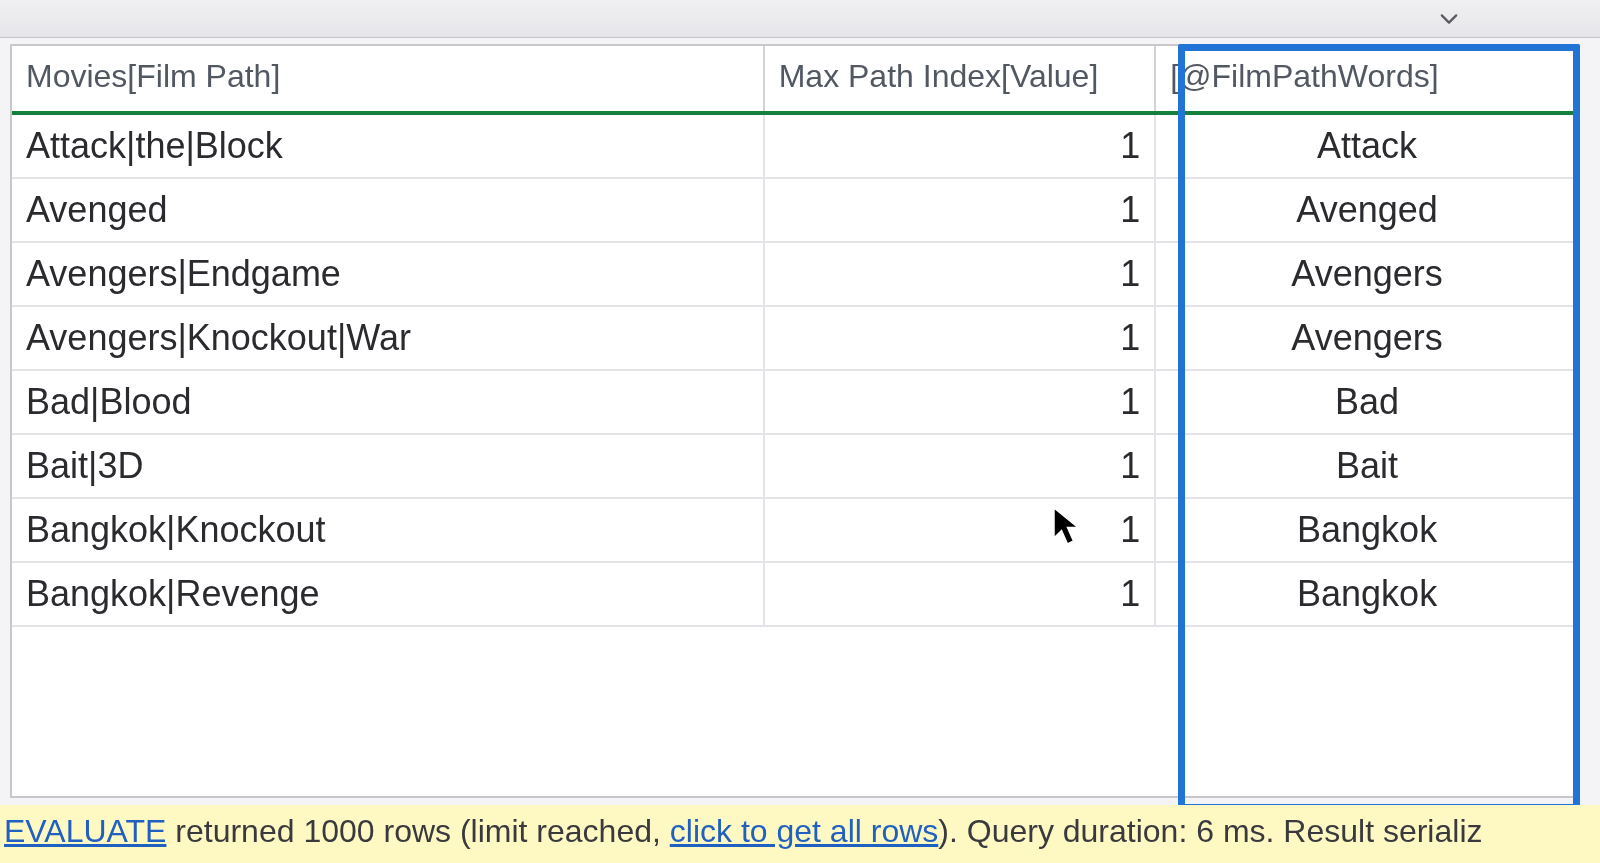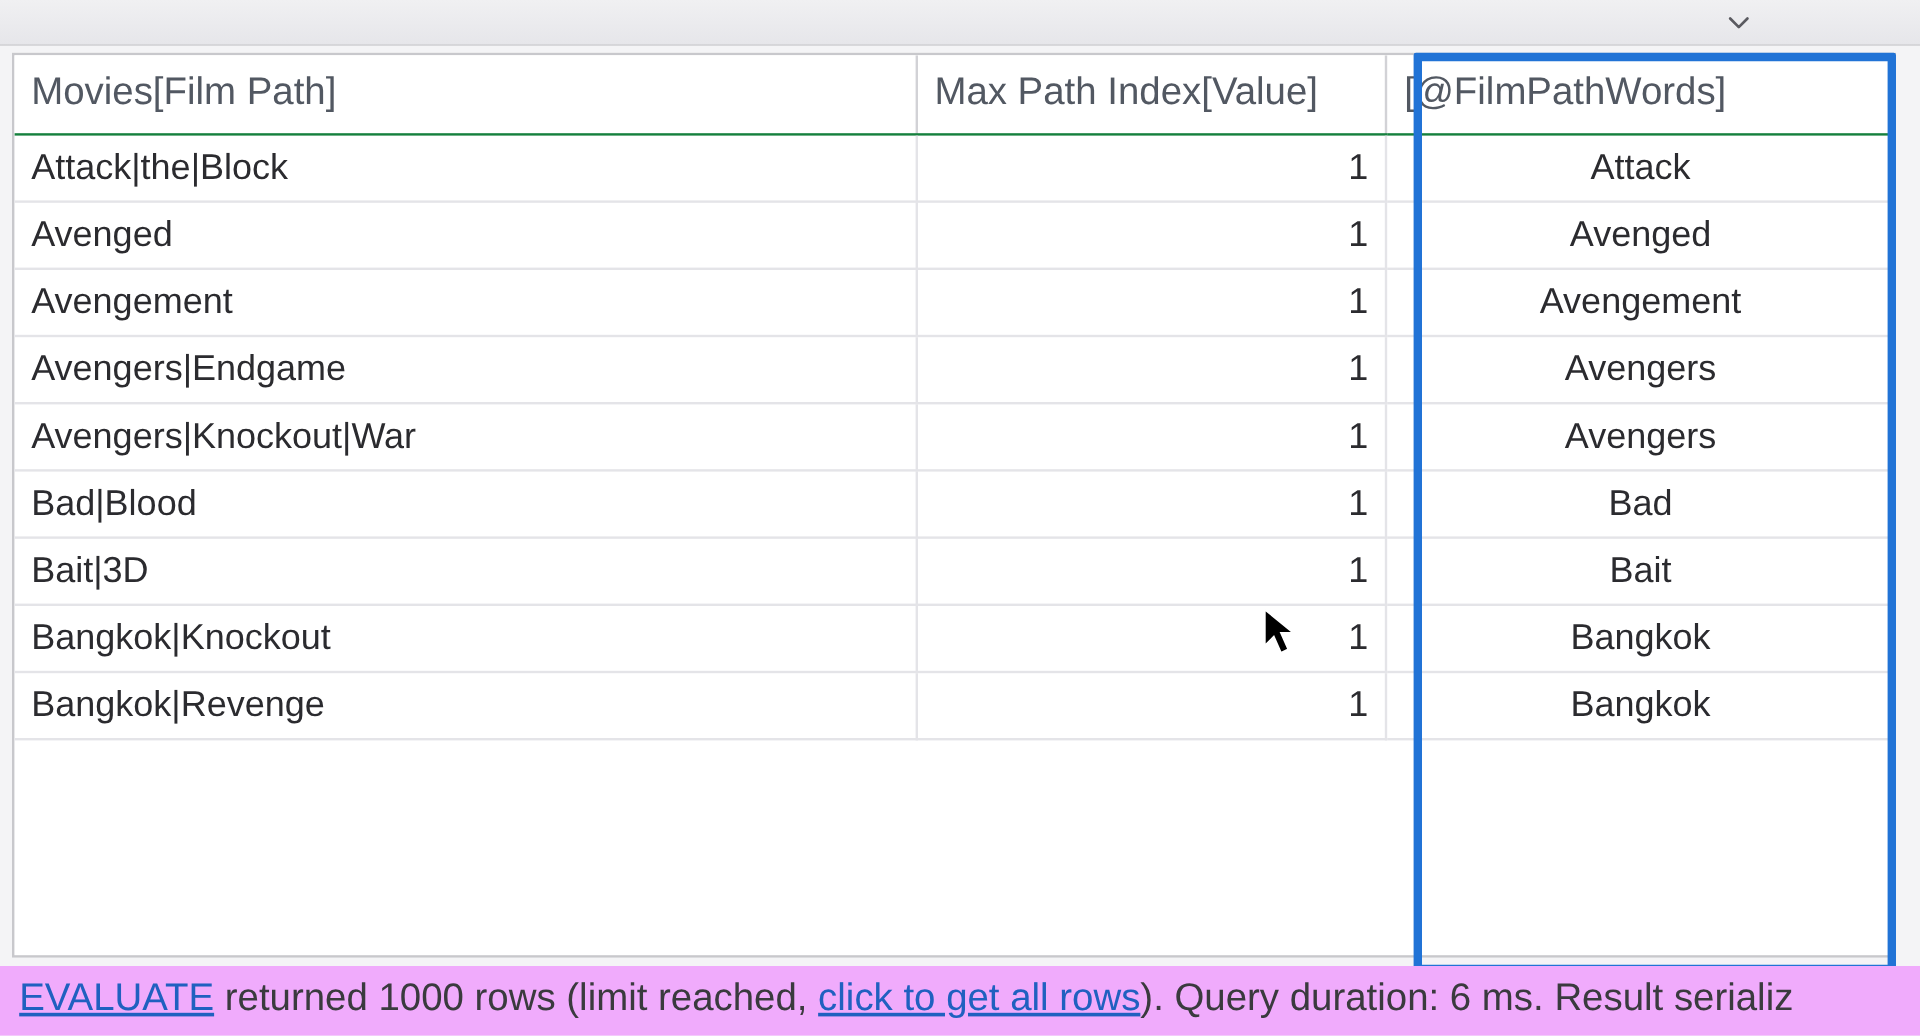--- a/index.html
+++ b/index.html
@@ -45,31 +45,31 @@
       width: 100%;
       border-collapse: collapse;
       table-layout: fixed;
     }
     table.data-grid th {
       text-align: left;
       font-weight: 400;
       color: #525862;
       background: #ffffff;
       padding: 12px 14px 16px 14px;
-      border-bottom: 2px solid #15803d;
+      border-bottom: 4px solid #15803d;
       border-right: 2px solid #d2d2d6;
       font-size: 32px;
     }
     table.data-grid th:last-child { border-right: none; }
     table.data-grid td {
       padding: 10px 14px;
       border-bottom: 2px solid #e4e4e8;
       border-right: 2px solid #e4e4e8;
       color: #2b2b2f;
-      font-size: 30px;
+      font-size: 36px;
       white-space: nowrap;
       overflow: hidden;
     }
     table.data-grid td:last-child { border-right: none; text-align: center; }
     .col-filmpath   { width: 48%; }
     .col-maxindex   { width: 25%; text-align: right; }
     .col-words      { width: 27%; }
     td.col-maxindex { text-align: right; padding-right: 18px; }
     .highlight-col {
       position: absolute;
@@ -80,24 +80,24 @@
       left: calc(10px + 73%);
       right: 20px;
       border-radius: 2px;
     }
     .status-bar {
       position: absolute;
       left: 0;
       right: 0;
       bottom: 0;
       height: 58px;
-      padding: 8px 16px;
+      padding: 8px 4px;
       font-size: 32px;
       color: #3a3a3e;
-      background: #f0abfc;
+      background: #fef9c3;
       white-space: nowrap;
       overflow: hidden;
     }
     .status-bar .link {
       color: #2060c0;
       text-decoration: underline;
       cursor: pointer;
     }
     .cursor-pointer {
       position: absolute;
@@ -134,25 +134,20 @@
         <td class="col-filmpath">Attack|the|Block</td>
         <td class="col-maxindex">1</td>
         <td class="col-words">Attack</td>
       </tr>
       <tr>
         <td class="col-filmpath">Avenged</td>
         <td class="col-maxindex">1</td>
         <td class="col-words">Avenged</td>
       </tr>
       <tr>
-        <td class="col-filmpath">Avengement</td>
-        <td class="col-maxindex">1</td>
-        <td class="col-words">Avengement</td>
-      </tr>
-      <tr>
         <td class="col-filmpath">Avengers|Endgame</td>
         <td class="col-maxindex">1</td>
         <td class="col-words">Avengers</td>
       </tr>
       <tr>
         <td class="col-filmpath">Avengers|Knockout|War</td>
         <td class="col-maxindex">1</td>
         <td class="col-words">Avengers</td>
       </tr>
       <tr>

